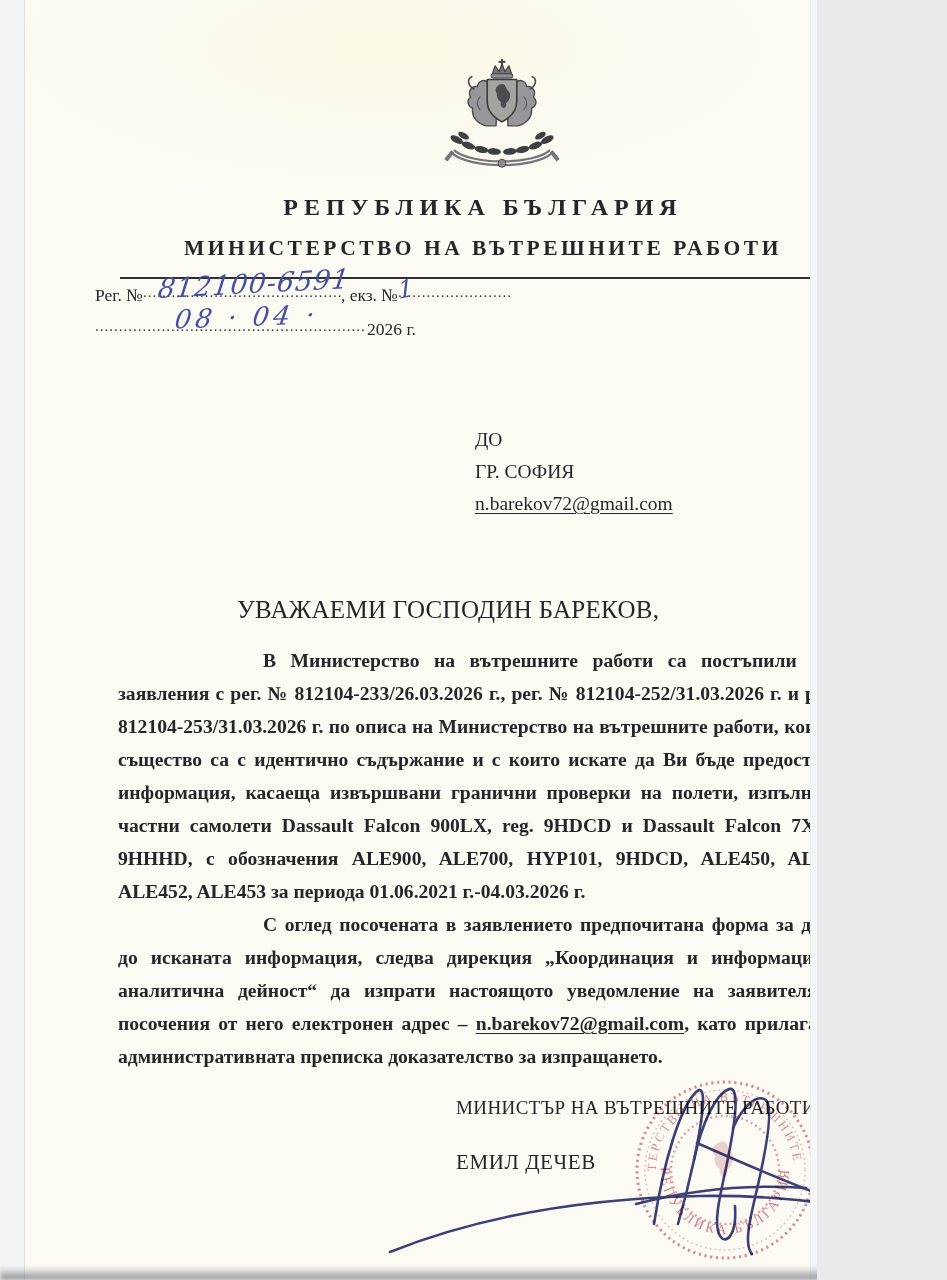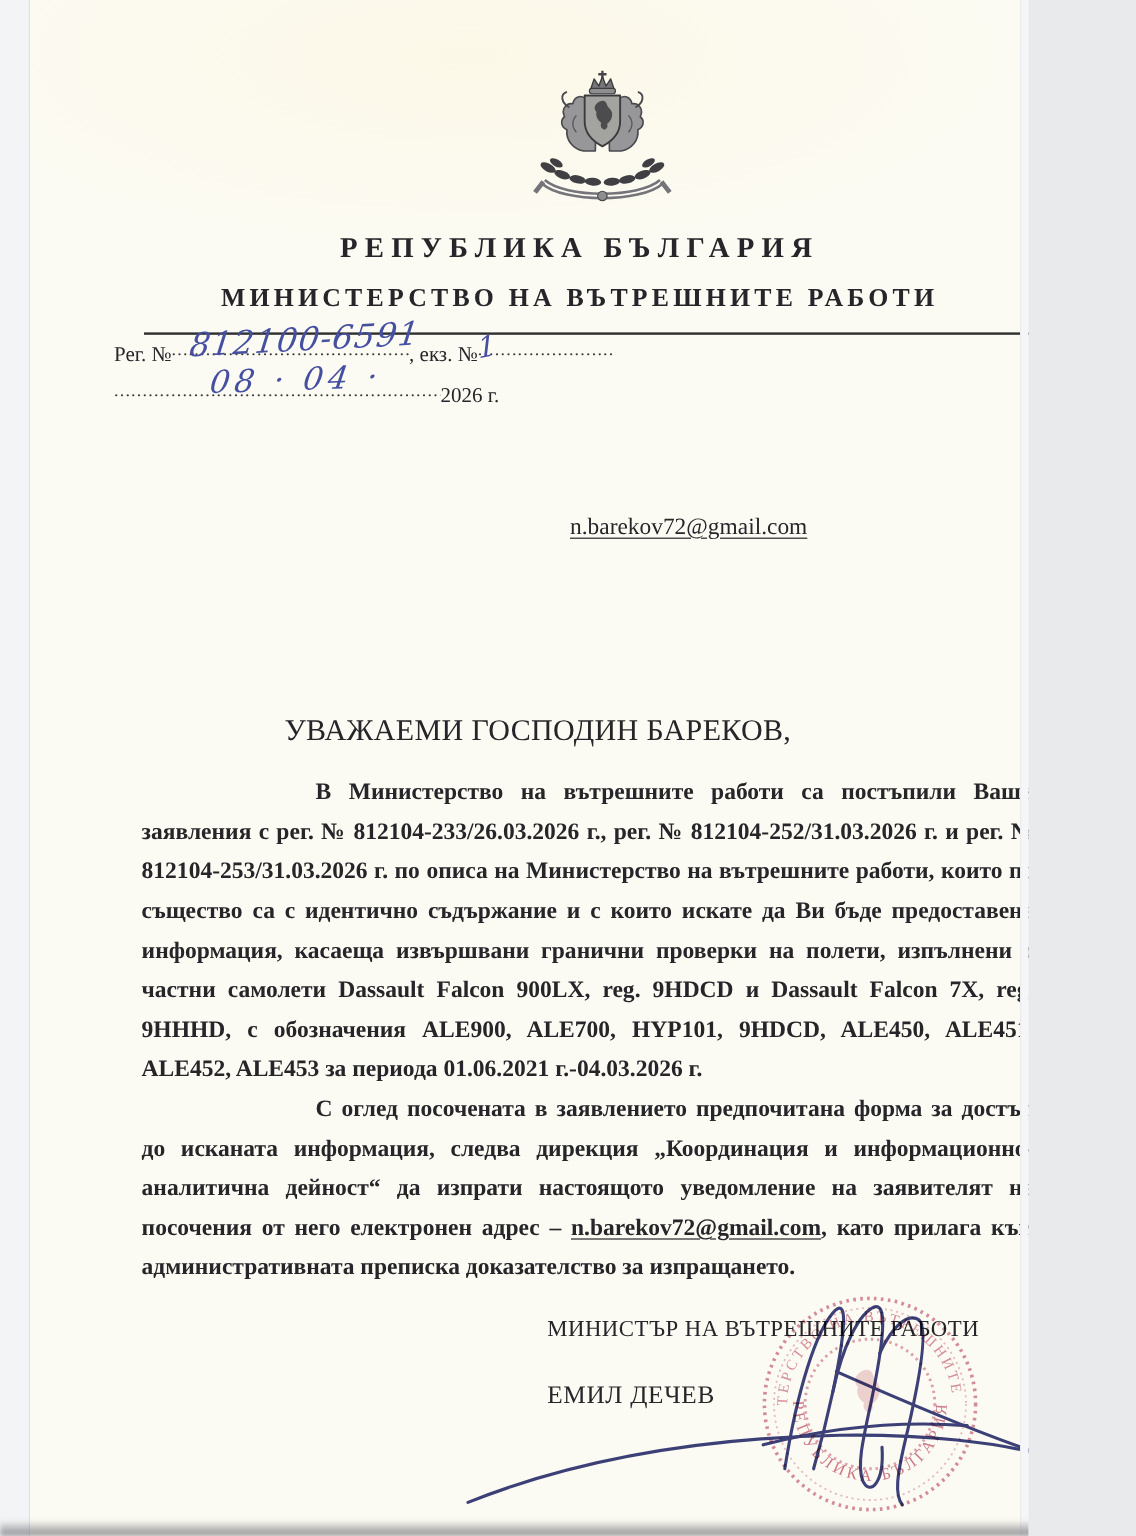--- a/index.html
+++ b/index.html
@@ -1,21 +1,20 @@
 <!DOCTYPE html>
 <html><head>
 <meta charset="utf-8">
 <style>
   html,body{margin:0;padding:0;background:#e9eaec;}
   #canvas{
     position:relative;width:817px;height:1280px;overflow:hidden;
     background:#fcfbf3;
     font-family:"Liberation Serif", serif;
     color:#26262a;
-    padding-left:40px;
   }
   
   .edge-left{position:absolute;left:0;top:0;width:24px;height:1280px;background:#f3f4f6;border-right:1px solid #dfe1e4;}
   .edge-right{position:absolute;right:0;top:0;width:6px;height:1280px;background:#f5f6f8;border-left:1px solid #ebecee;}
   .edge-bottom{position:absolute;left:0;bottom:0;width:947px;height:13px;
     background:linear-gradient(to bottom, rgba(150,151,155,0), rgba(120,121,126,0.85));
     filter:blur(2px);}
   .paper-tint{position:absolute;left:24px;top:0;width:917px;height:240px;
     background:radial-gradient(ellipse at 40% 20%, rgba(250,243,210,0.35), rgba(250,243,210,0) 60%);}
 
@@ -117,20 +116,22 @@
     <span>Рег. №</span><span class="dots dots-reg">................................................</span><span>, екз. №</span><span class="dots dots-copy">........................</span>
   </div>
   <div class="reg-row2">
     <span class="dots dots-date">............................................................</span><span>2026 г.</span>
   </div>
   <div class="hand hand-reg">812100-6591</div>
   <div class="hand hand-copy">1</div>
   <div class="hand hand-date">08 · 04 ·</div>
 
   <div class="addressee">
+    <div>ДО</div>
+    <div>ГР. СОФИЯ</div>
     <div class="email">n.barekov72@gmail.com</div>
   </div>
 
   <div class="salutation">УВАЖАЕМИ ГОСПОДИН БАРЕКОВ,</div>
 
   <div class="body-text">
     <p>В Министерство на вътрешните работи са постъпили Ваши заявления с рег. № 812104-233/26.03.2026 г., рег. № 812104-252/31.03.2026 г. и рег. № 812104-253/31.03.2026 г.  по описа на Министерство на вътрешните работи, които по същество са с идентично съдържание и с които искате да Ви бъде предоставена информация, касаеща извършвани гранични проверки на полети, изпълнени с частни самолети Dassault Falcon 900LX, reg. 9HDCD и Dassault Falcon 7X, reg. 9HHHD, с обозначения ALE900, ALE700, HYP101, 9HDCD, ALE450, ALE451, ALE452, ALE453 за периода 01.06.2021 г.-04.03.2026 г.</p>
     <p><span>С оглед посочената в заявлението предпочитана форма за достъп до исканата информация, следва дирекция „Координация и информационно-аналитична дейност“ да изпрати настоящото уведомление на заявителят на посочения от него електронен адрес – </span><span class="email">n.barekov72@gmail.com</span><span>, като прилага към административната преписка доказателство за изпращането.</span></p>
   </div>
 

